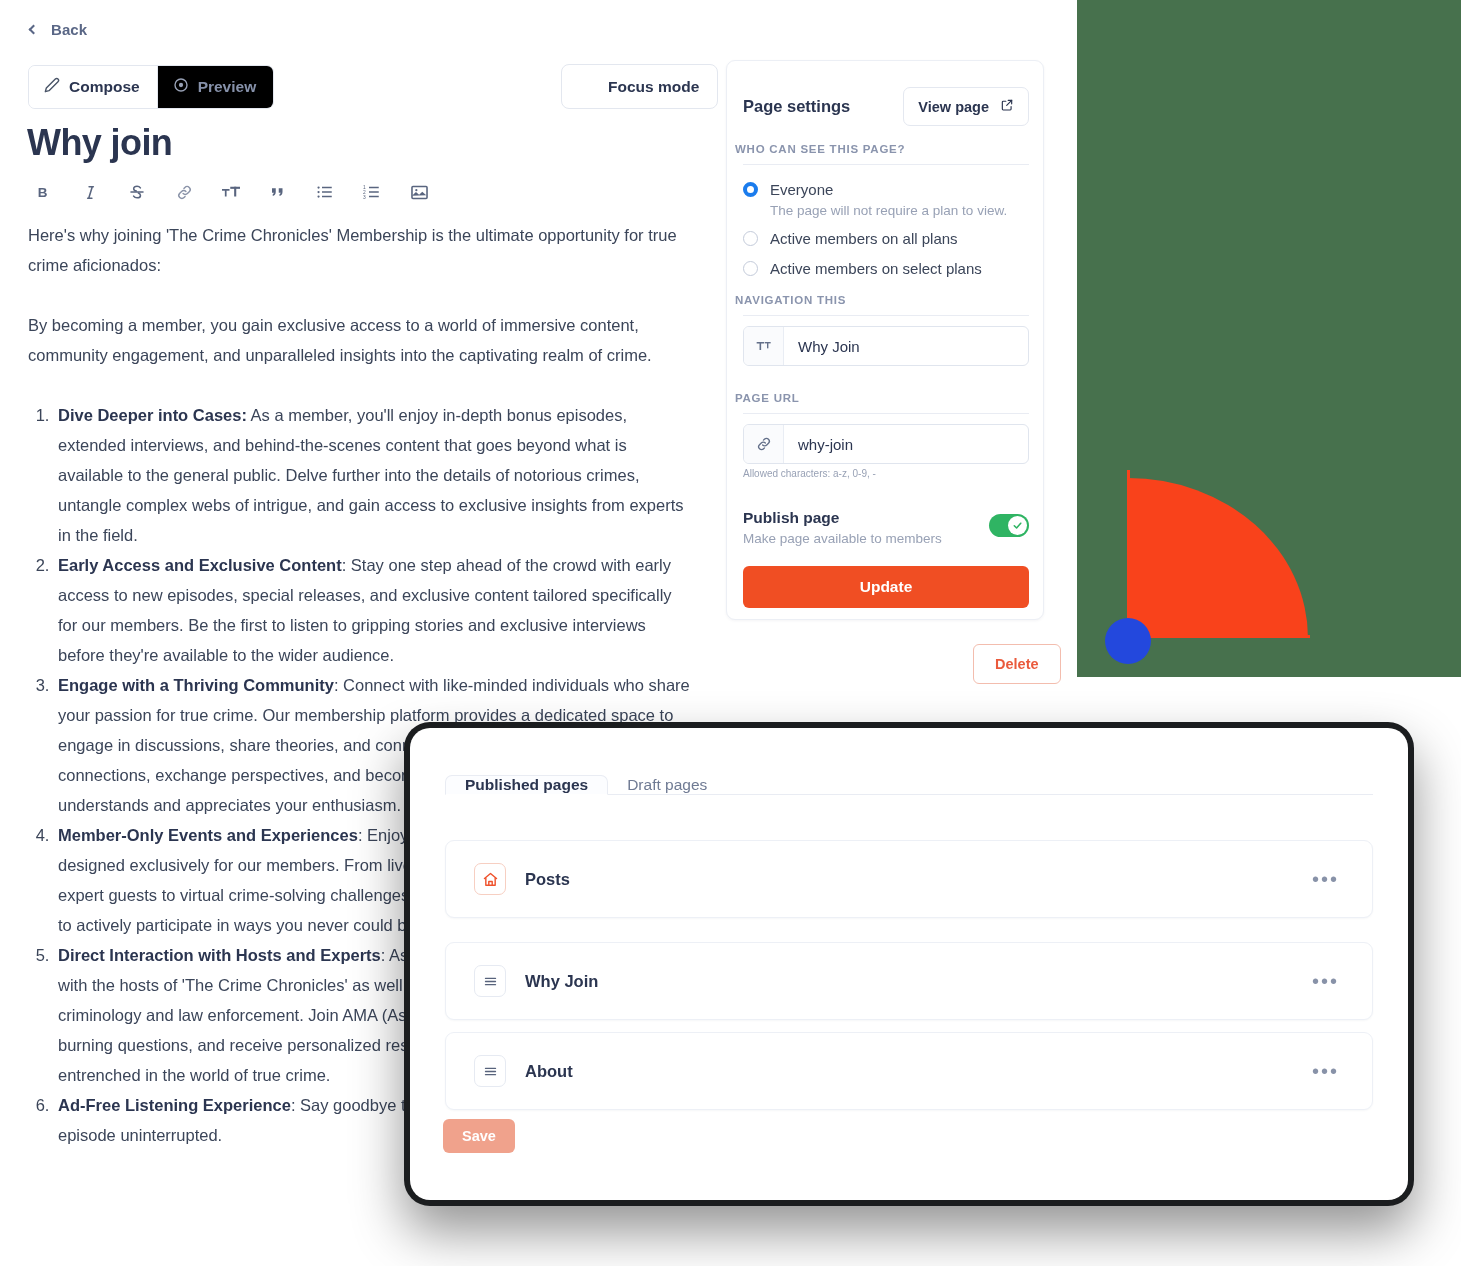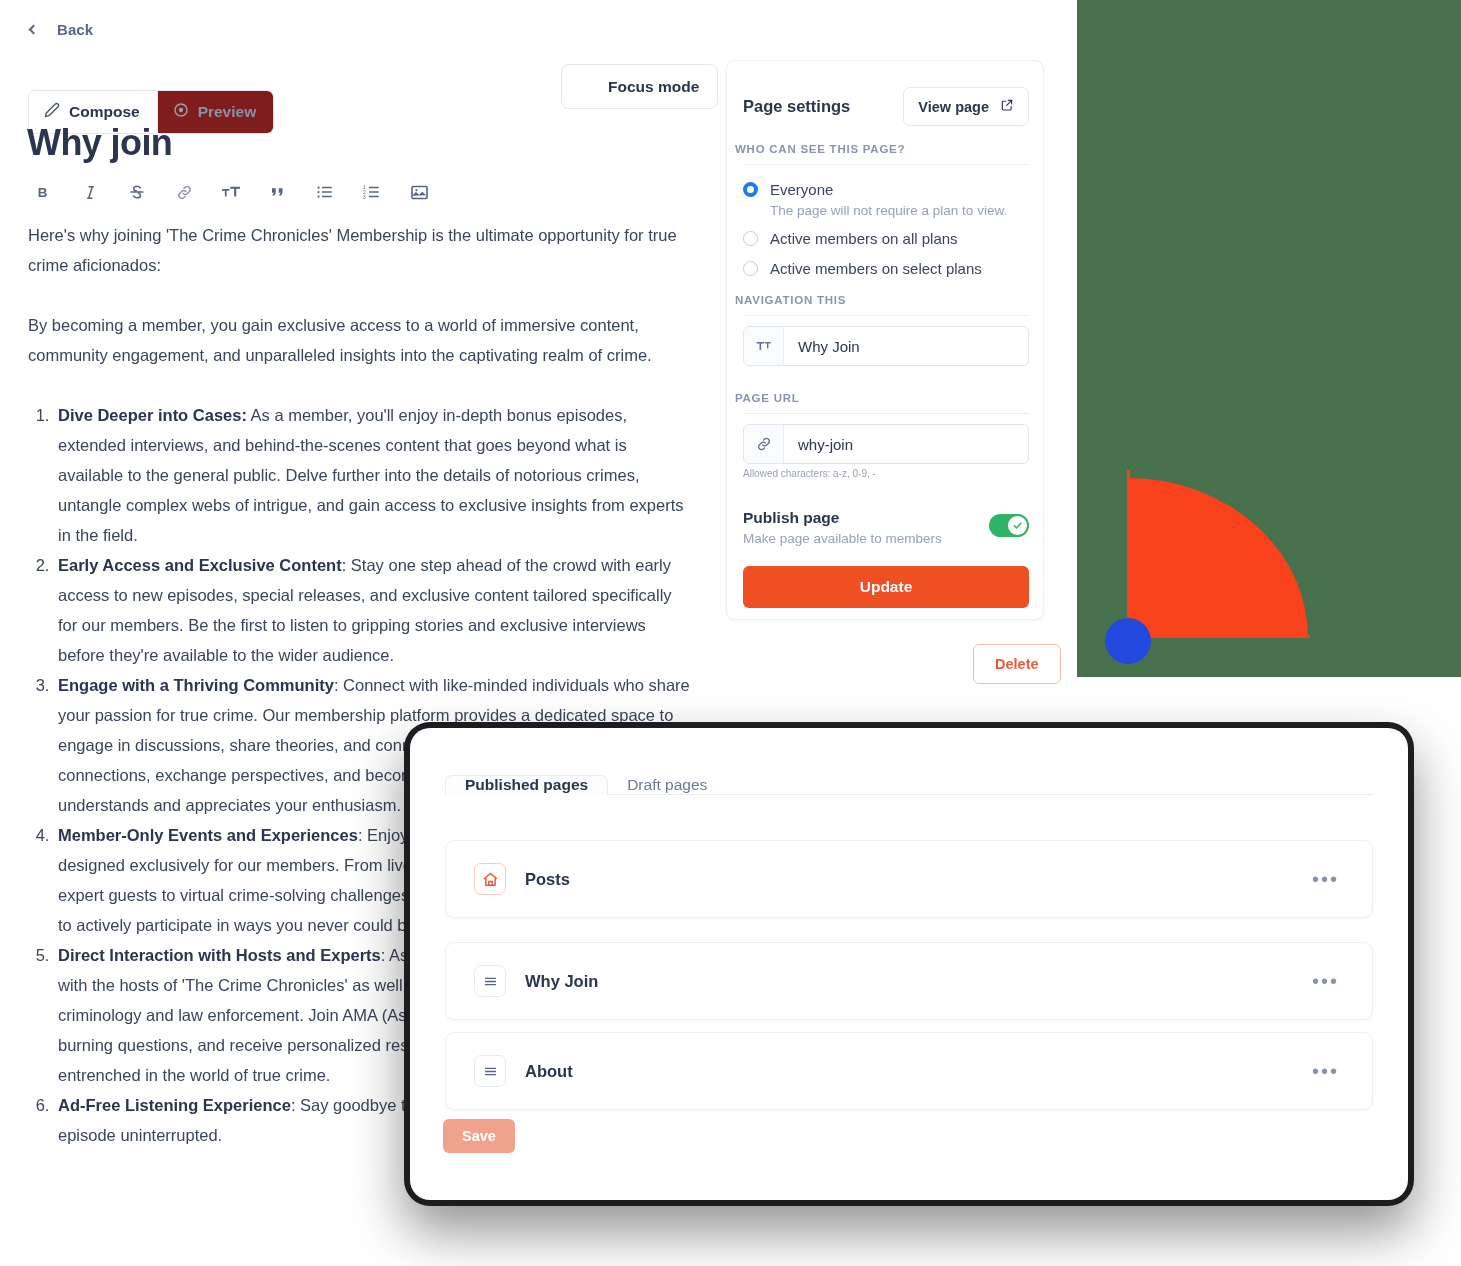--- a/index.html
+++ b/index.html
@@ -47,43 +47,43 @@
 
   
   .editor-sheet {
     position: absolute; left: 0; top: 0;
     width: 1045px; height: 1182px;
     background: #ffffff;
   }
 
   .back-link {
     position: absolute; left: 30px; top: 21px;
-    display: flex; align-items: center; gap: 20px;
+    display: flex; align-items: center; gap: 14px;
     font-size: 15px; color: #5a6786; font-weight: 600;
     letter-spacing: .1px;
   }
   .chev {
     width: 7px; height: 7px;
     border-left: 2px solid #5a6786;
     border-bottom: 2px solid #5a6786;
     transform: rotate(45deg);
     display: inline-block;
   }
 
   
   .seg {
     position: absolute; left: 28px; top: 65px;
     display: flex; border: 1px solid #e3e7ef; border-radius: 7px;
-    overflow: hidden; background: #fbfcfe; margin-top: 25px;
+    overflow: hidden; background: #fbfcfe;
   }
   .seg-btn {
     display: flex; align-items: center; gap: 9px;
     padding: 11px 17px 11px 15px;
     font-size: 15.5px; font-weight: 700; color: #8691aa;
-    background: #7f1d1d; border: none; cursor: pointer;
+    background: #000000; border: none; cursor: pointer;
     font-family: inherit;
   }
   .seg-btn.active { background: #ffffff; color: #2b3550; }
   .seg-btn + .seg-btn { border-left: 1px solid #e3e7ef; }
 
   .focus-btn {
     position: absolute; left: 561px; top: 64px;
     display: flex; align-items: center; gap: 11px;
     padding: 11px 18px;
     border: 1px solid #e3e7ef; border-radius: 8px;

